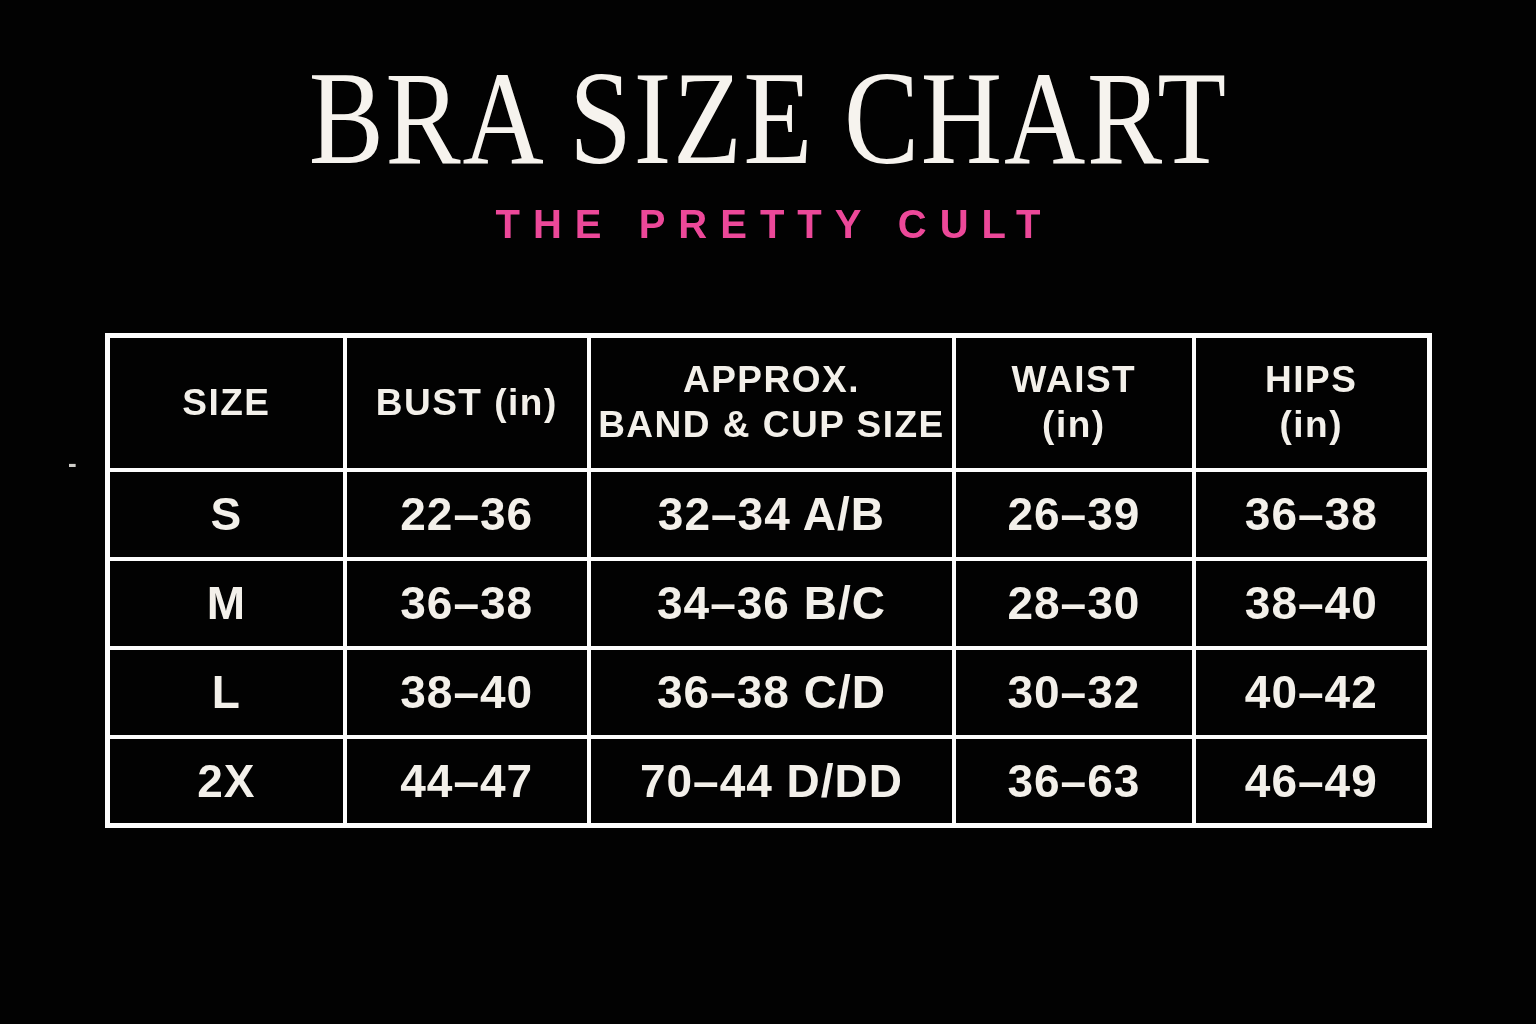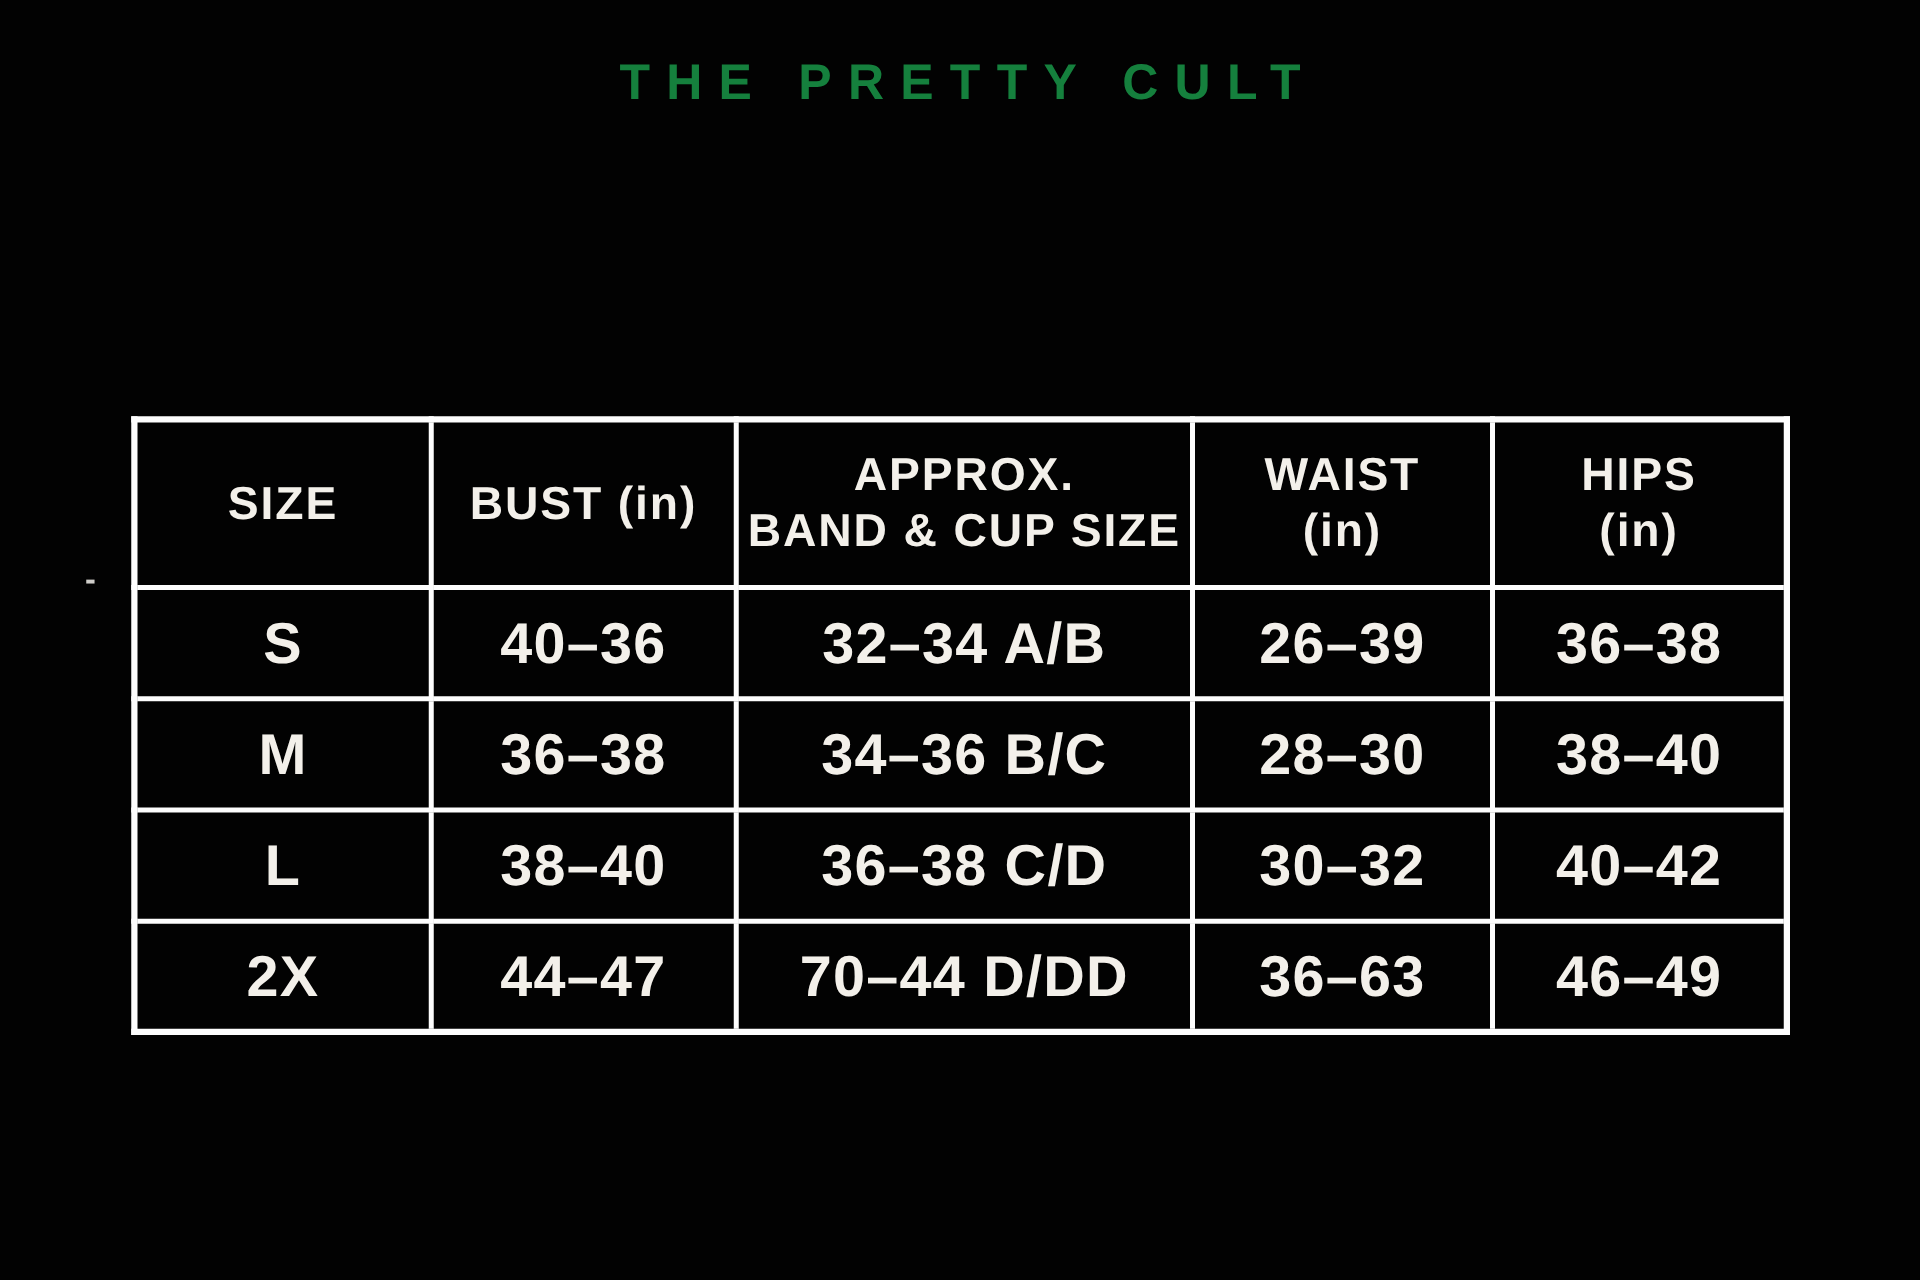--- a/index.html
+++ b/index.html
@@ -23,26 +23,26 @@
     font-weight:500;
     font-size:128px;
     line-height:1.0;
     color:#f6f3ee;
     letter-spacing:2px;
     transform:scale(0.88, 1.04);
     transform-origin:center top;
     white-space:nowrap;
   }
   .page-subtitle {
-    margin-top:44px;
+    margin-top:22px;
     font-family:"Liberation Sans", sans-serif;
     font-weight:700;
     font-size:40px;
     letter-spacing:13px;
-    color:#15803d;
+    color:#ec4899;
     text-indent:13px; 
     white-space:nowrap;
   }
   .stray-mark {
     position:absolute;
     left:68px;
     top:450px;
     font-size:26px;
     font-weight:700;
     color:#cfcdc9;
@@ -84,20 +84,23 @@
   col.c-size  { width:17.95%; }
   col.c-bust  { width:18.45%; }
   col.c-band  { width:27.65%; }
   col.c-waist { width:18.10%; }
   col.c-hips  { width:17.85%; }
 </style>
 </head>
 <body>
 
 <div class="header-block">
+  <div>
+    <span class="page-title">BRA SIZE CHART</span>
+  </div>
   <div class="page-subtitle">THE PRETTY CULT</div>
 </div>
 
 <span class="stray-mark">-</span>
 
 <table class="size-chart">
   <colgroup>
     <col class="c-size">
       <col class="c-bust">
       <col class="c-band">
@@ -122,21 +125,21 @@
         </th>
         <th>
           <div>HIPS</div>
           <div>(in)</div>
         </th>
       </tr>
   </thead>
   <tbody>
       <tr>
         <td>S</td>
-        <td>40–36</td>
+        <td>22–36</td>
         <td>32–34 A/B</td>
         <td>26–39</td>
         <td>36–38</td>
       </tr>
       <tr>
         <td>M</td>
         <td>36–38</td>
         <td>34–36 B/C</td>
         <td>28–30</td>
         <td>38–40</td>

